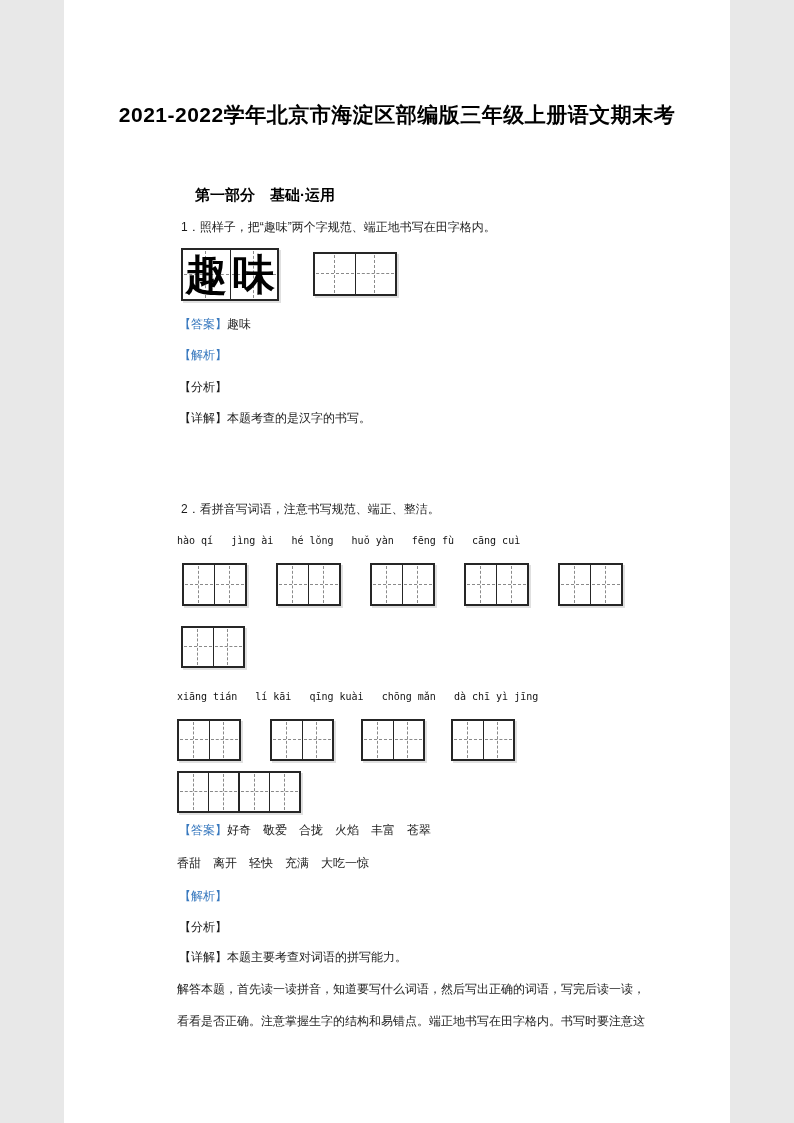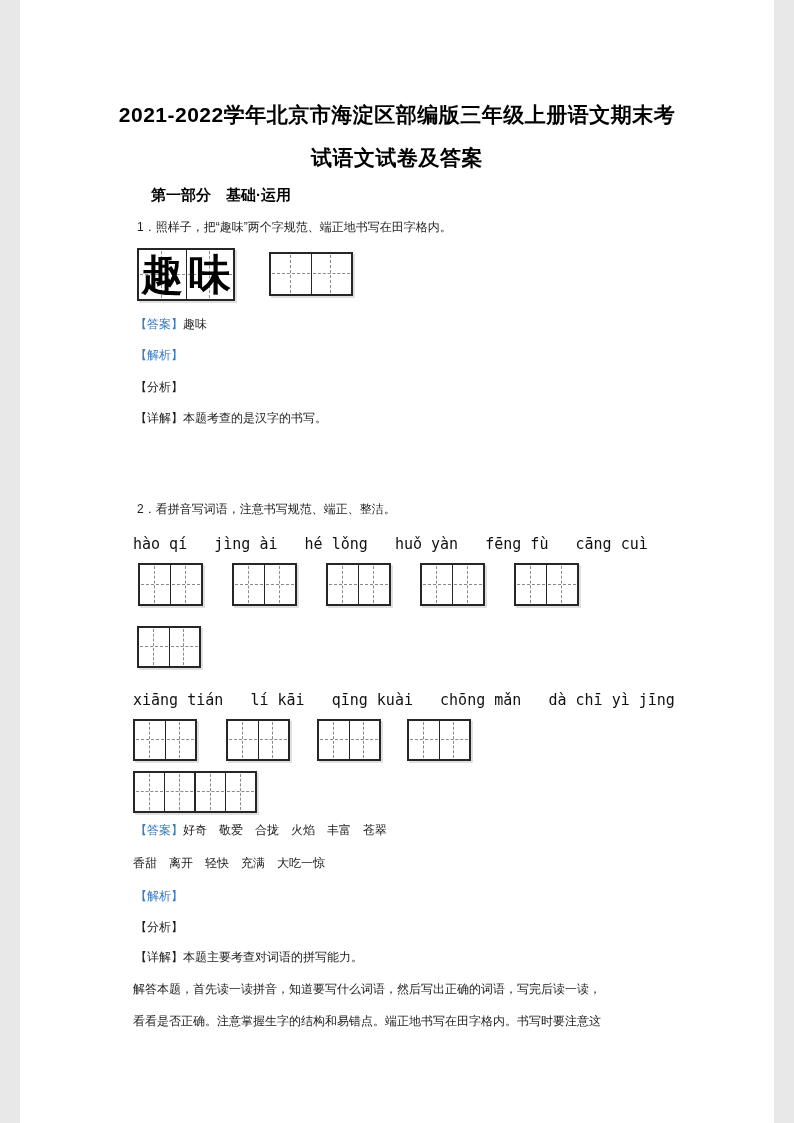--- a/index.html
+++ b/index.html
@@ -1,18 +1,18 @@
 <!DOCTYPE html>
 <html><head>
 <meta charset="utf-8">
 <style>
   html,body{margin:0;padding:0;background:#e8e8e8;}
   .page{
     position:relative;
-    width:754px;height:1123px;
+    width:666px;height:1123px;
     background:#ffffff;
     margin:0 auto;
     overflow:hidden;
     font-family:"Liberation Sans",sans-serif;
     color:#1c1c1c;
   }
   .title{
     position:absolute;left:0;width:100%;
     text-align:center;
     font-size:21px;font-weight:700;color:#000;
@@ -28,21 +28,21 @@
   .line{
     position:absolute;
     font-size:12px;color:#1c1c1c;
     white-space:pre;
     text-align:center;
   }
   .blue{color:#3778be;}
   .pinyin{
     position:absolute;
     font-family:"DejaVu Sans Mono",monospace;
-    font-size:15px;color:#111;
+    font-size:10px;color:#111;
     white-space:pre;
   }
   
   .tzg{
     position:absolute;display:flex;
     box-sizing:border-box;
     border:2px solid #262626;
     background:#fff;
     box-shadow:2px 2px 0 rgba(0,0,0,0.12);
   }
@@ -67,21 +67,20 @@
     font-size:42px;font-weight:700;color:#000;
     line-height:1;
   }
 </style>
 </head>
 <body>
 
 <div class="page">
 
   <div class="title" style="top:101px">2021-2022学年北京市海淀区部编版三年级上册语文期末考</div>
-  <div class="title" style="top:144px">试语文试卷及答案</div>
 
   <div class="section-heading" style="left:117px;top:186px">第一部分　基础·运用</div>
 
   <div class="line" style="left:117px;top:219px">1．照样子，把“趣味”两个字规范、端正地书写在田字格内。</div>
 
   <div class="tzg" style="left:117px;top:248px;width:98px;height:53px">
     <div class="cell">
       <span class="hanzi">趣</span>
     </div>
     <div class="cell">

